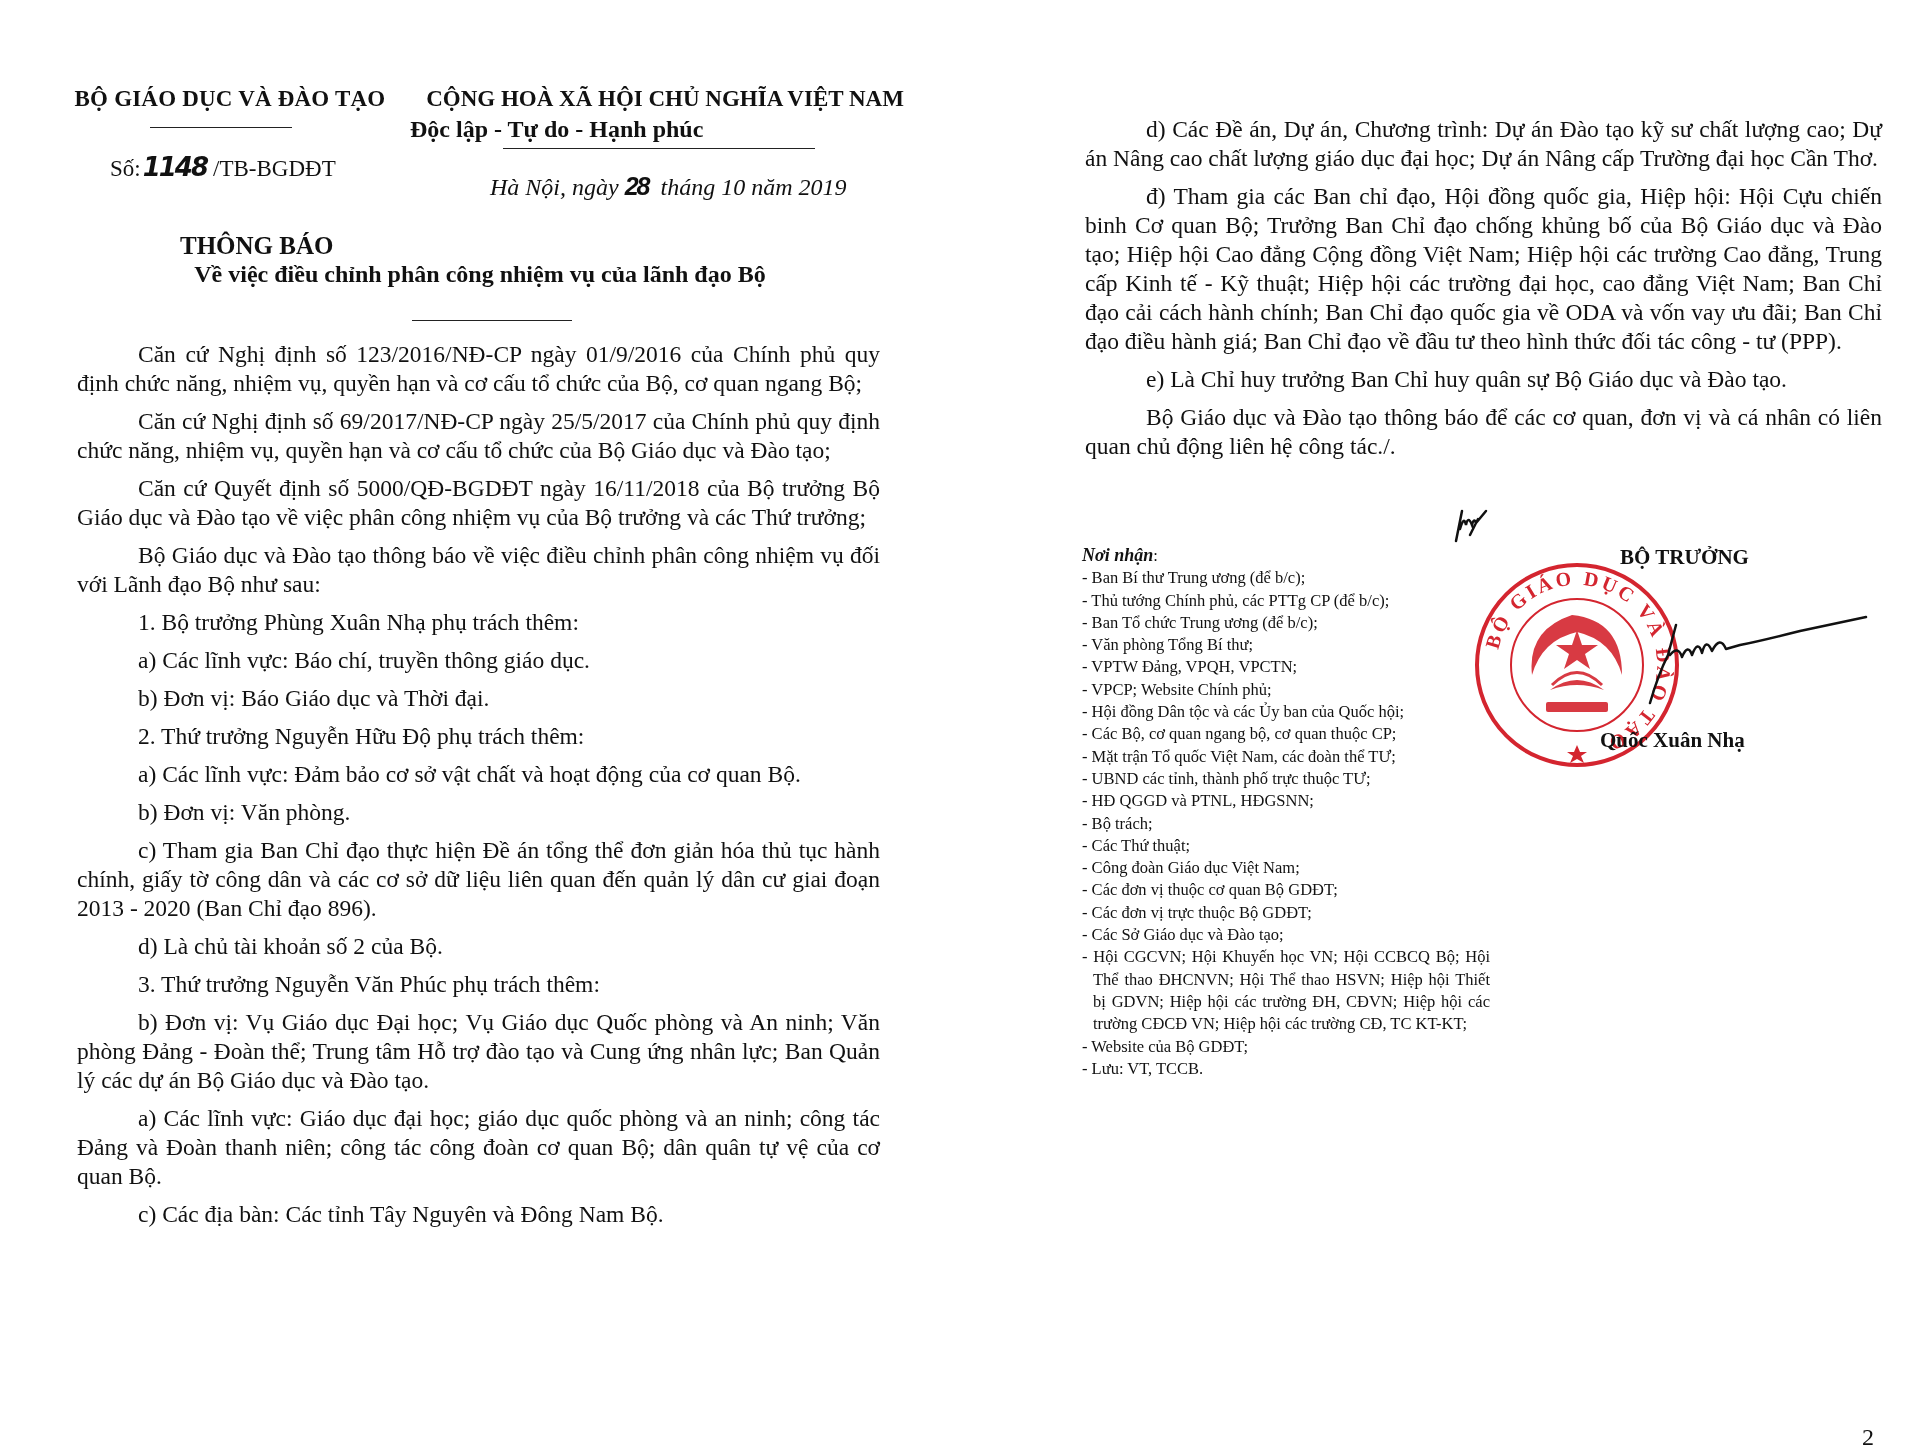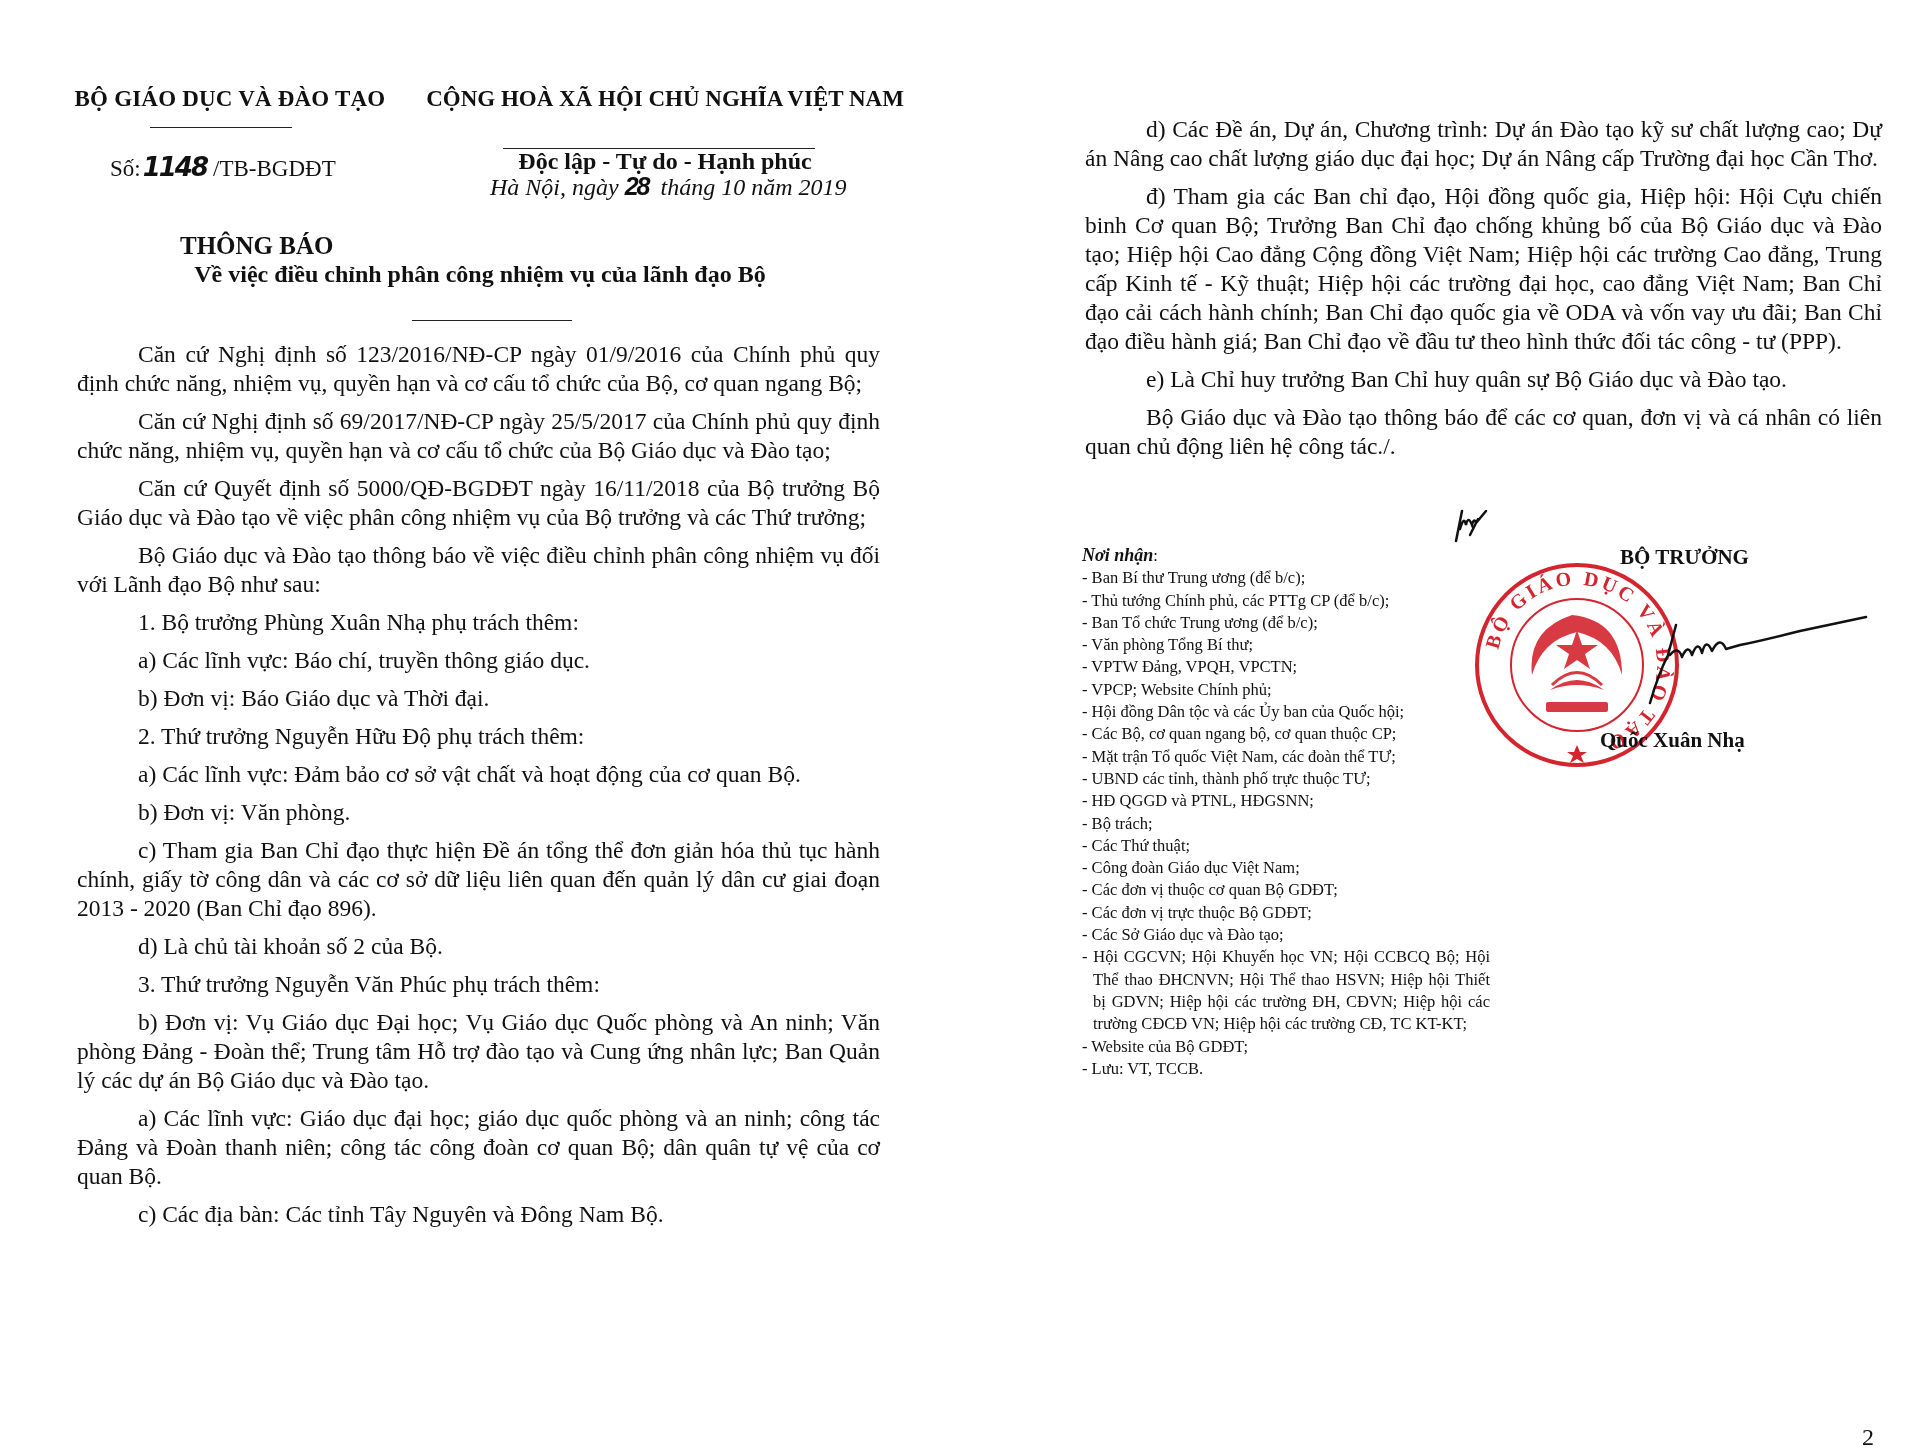--- a/index.html
+++ b/index.html
@@ -4,21 +4,21 @@
 <style>
   html, body { margin:0; padding:0; background:#ffffff; }
   body { width:1920px; height:1451px; position:relative; overflow:hidden;
          font-family:"Liberation Serif","DejaVu Serif",serif; color:#111; }
   .abs { position:absolute; }
   .hdr-left { left:60px; top:86px; width:340px; text-align:center; font-size:23px; font-weight:bold; letter-spacing:0.2px; }
   .hdr-left-line { left:150px; top:127px; width:142px; height:1px; background:#222; }
   .docno { left:110px; top:152px; font-size:23px; }
   .docno .hand { font-family:"DejaVu Sans",sans-serif; font-style:italic; font-weight:bold; font-size:26px; letter-spacing:-2px; margin:0 6px 0 2px; }
   .hdr-right { left:410px; top:86px; width:510px; text-align:center; font-size:23px; font-weight:bold; }
-  .motto { left:410px; top:116px; width:510px; text-align:center; font-size:24px; font-weight:bold;margin-top:32px; }
+  .motto { left:410px; top:116px; width:510px; text-align:left; font-size:24px; font-weight:bold; }
   .motto-line { left:503px; top:148px; width:312px; height:1px; background:#222; }
   .date { left:490px; top:172px; font-size:24px; font-style:italic; }
   .date .hand { font-family:Liberation Sans, sans-serif; font-weight:bold; font-size:25px; margin:0 12px 0 6px; letter-spacing:-2px; }
   .title { left:180px; top:232px; width:600px; font-size:25px; font-weight:bold; }
   .subtitle { left:130px; top:261px; width:700px; text-align:center; font-size:24px; font-weight:bold; }
   .title-line { left:412px; top:320px; width:160px; height:1px; background:#222; }
 
   .col { position:absolute; font-size:23.5px; line-height:29px; text-align:justify; }
   .col-left { left:77px; top:340px; width:803px; }
   .col-right { left:1085px; top:115px; width:797px; }

